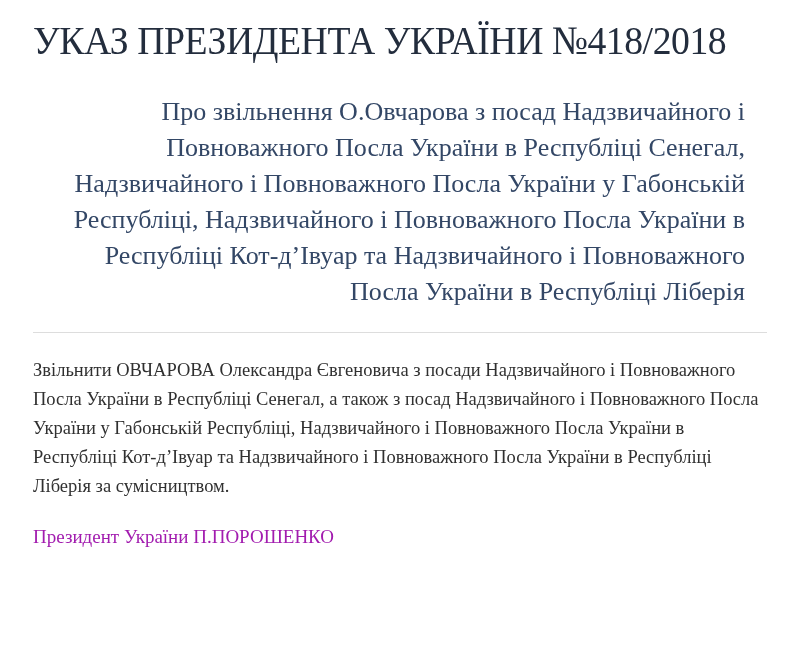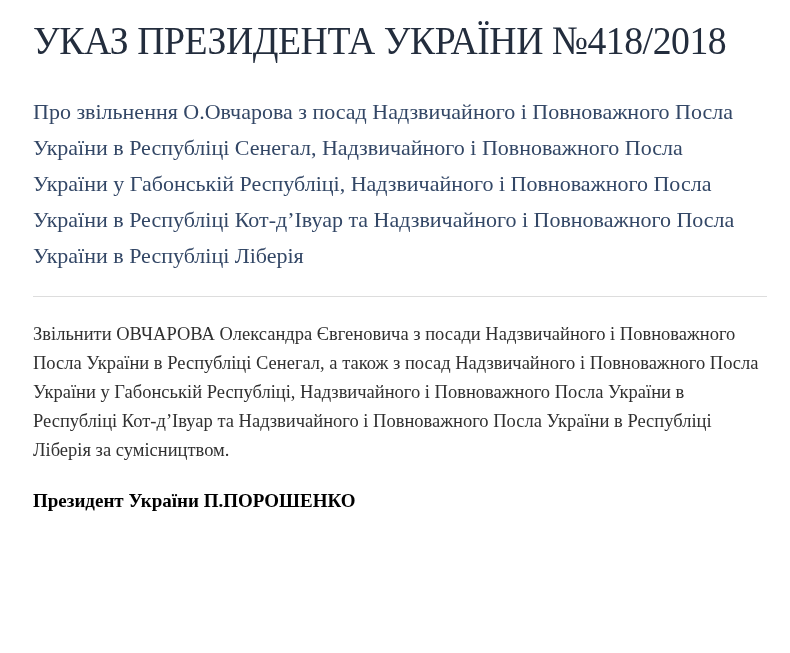--- a/index.html
+++ b/index.html
@@ -55,43 +55,44 @@
     font-weight: normal;
     color: #232d3d;
     margin: 10px 0 0 0;
     line-height: 1.12;
     white-space: nowrap;
     letter-spacing: -0.5px;
     transform: scaleX(0.92);
     transform-origin: left center;
   }
   .doc-subtitle {
-    font-size: 22px;
+    font-size: 26px;
     font-weight: normal;
     color: #334766;
     line-height: 36px;
     max-width: 712px;
     margin: 30px 0 0 0;
+    text-align: right;
   }
   .divider {
     border: none;
     border-top: 1px solid #dddddd;
     margin: 22px 0 0 0;
   }
   .doc-body {
     font-size: 18.5px;
     color: #303030;
     line-height: 29px;
     margin: 23px 0 0 0;
     max-width: 732px;
   }
   .doc-signature {
     font-size: 19px;
-    font-weight: bold;
-    color: #000000;
+    font-weight: normal;
+    color: #a21caf;
     margin: 25px 0 0 0;
   }
 </style>
 </head>
 <body>
 
 <div class="page">
 
 
   <main class="content">

